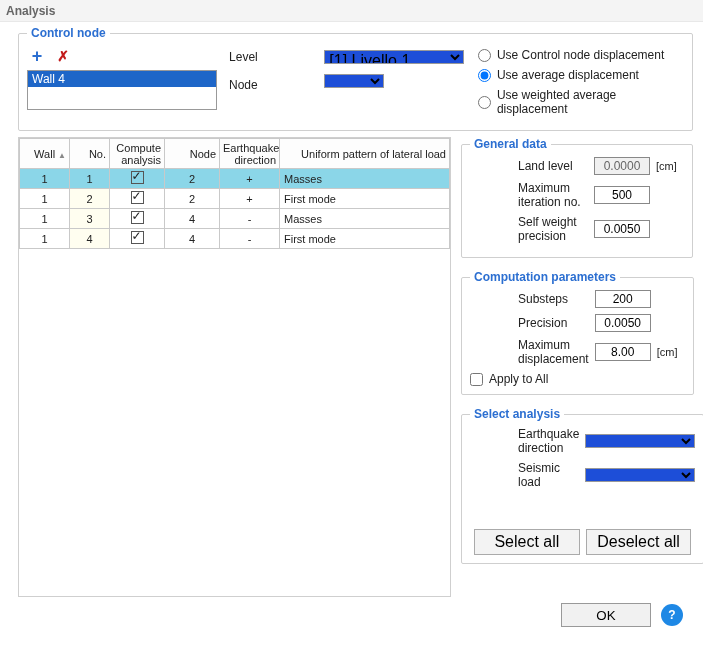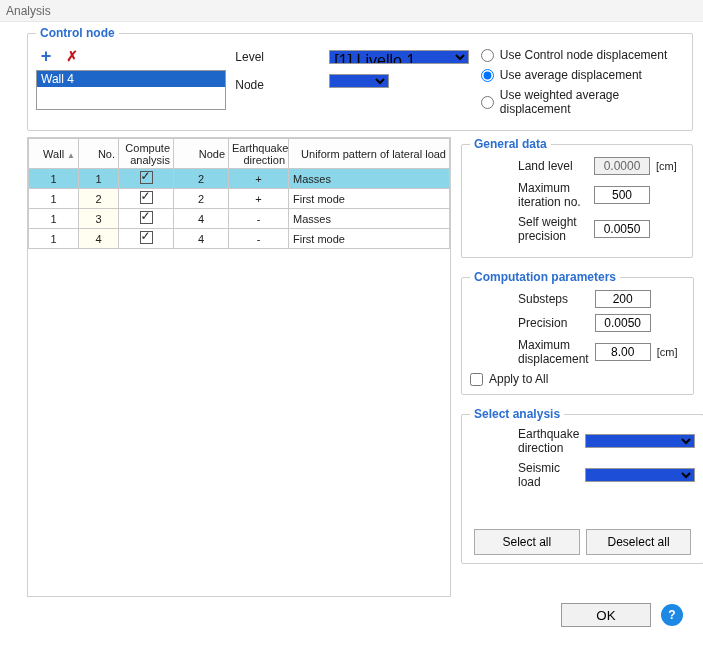--- a/index.html
+++ b/index.html
@@ -16,28 +16,29 @@
   .titlebar {
     height: 22px;
     line-height: 22px;
     padding: 0 6px;
     background: #f4f4f4;
     color: #666;
     font-size: 12px;
     border-bottom: 1px solid #e8e8e8;
     display: flex;
     justify-content: space-between;
+    font-weight: bold;
   }
   .titlebar .close-x {
     width: 18px;
     text-align: center;
     color: #999;
     cursor: default;
   }
-  .content { padding: 4px 10px 8px 27px; }
+  .content { padding: 4px 10px 8px 18px; }
 
   fieldset {
     border: 1px solid #cfcfcf;
     border-radius: 2px;
     padding: 6px 8px 8px 8px;
     margin: 0 0 6px 0;
     position: relative;
   }
   legend {
     color: #2c6fd1;
@@ -141,21 +142,21 @@
   .cb-row { display: flex; align-items: center; gap: 6px; margin-top: 2px; }
   input[type=checkbox] { margin: 0; }
 
   .sel-analysis select { width: 110px; }
   .btn-row { display: flex; gap: 6px; margin-top: 40px; padding: 0 4px; }
   .btn {
     flex: 1;
     border: 1px solid #aaa;
     background: #f3f3f3;
     height: 26px;
-    font-size: 12px;
+    font-size: 16px;
     cursor: pointer;
   }
   .bottom-bar {
     display: flex;
     justify-content: flex-end;
     align-items: center;
     gap: 10px;
     padding: 6px 10px 0 0;
   }
   .ok-btn {

